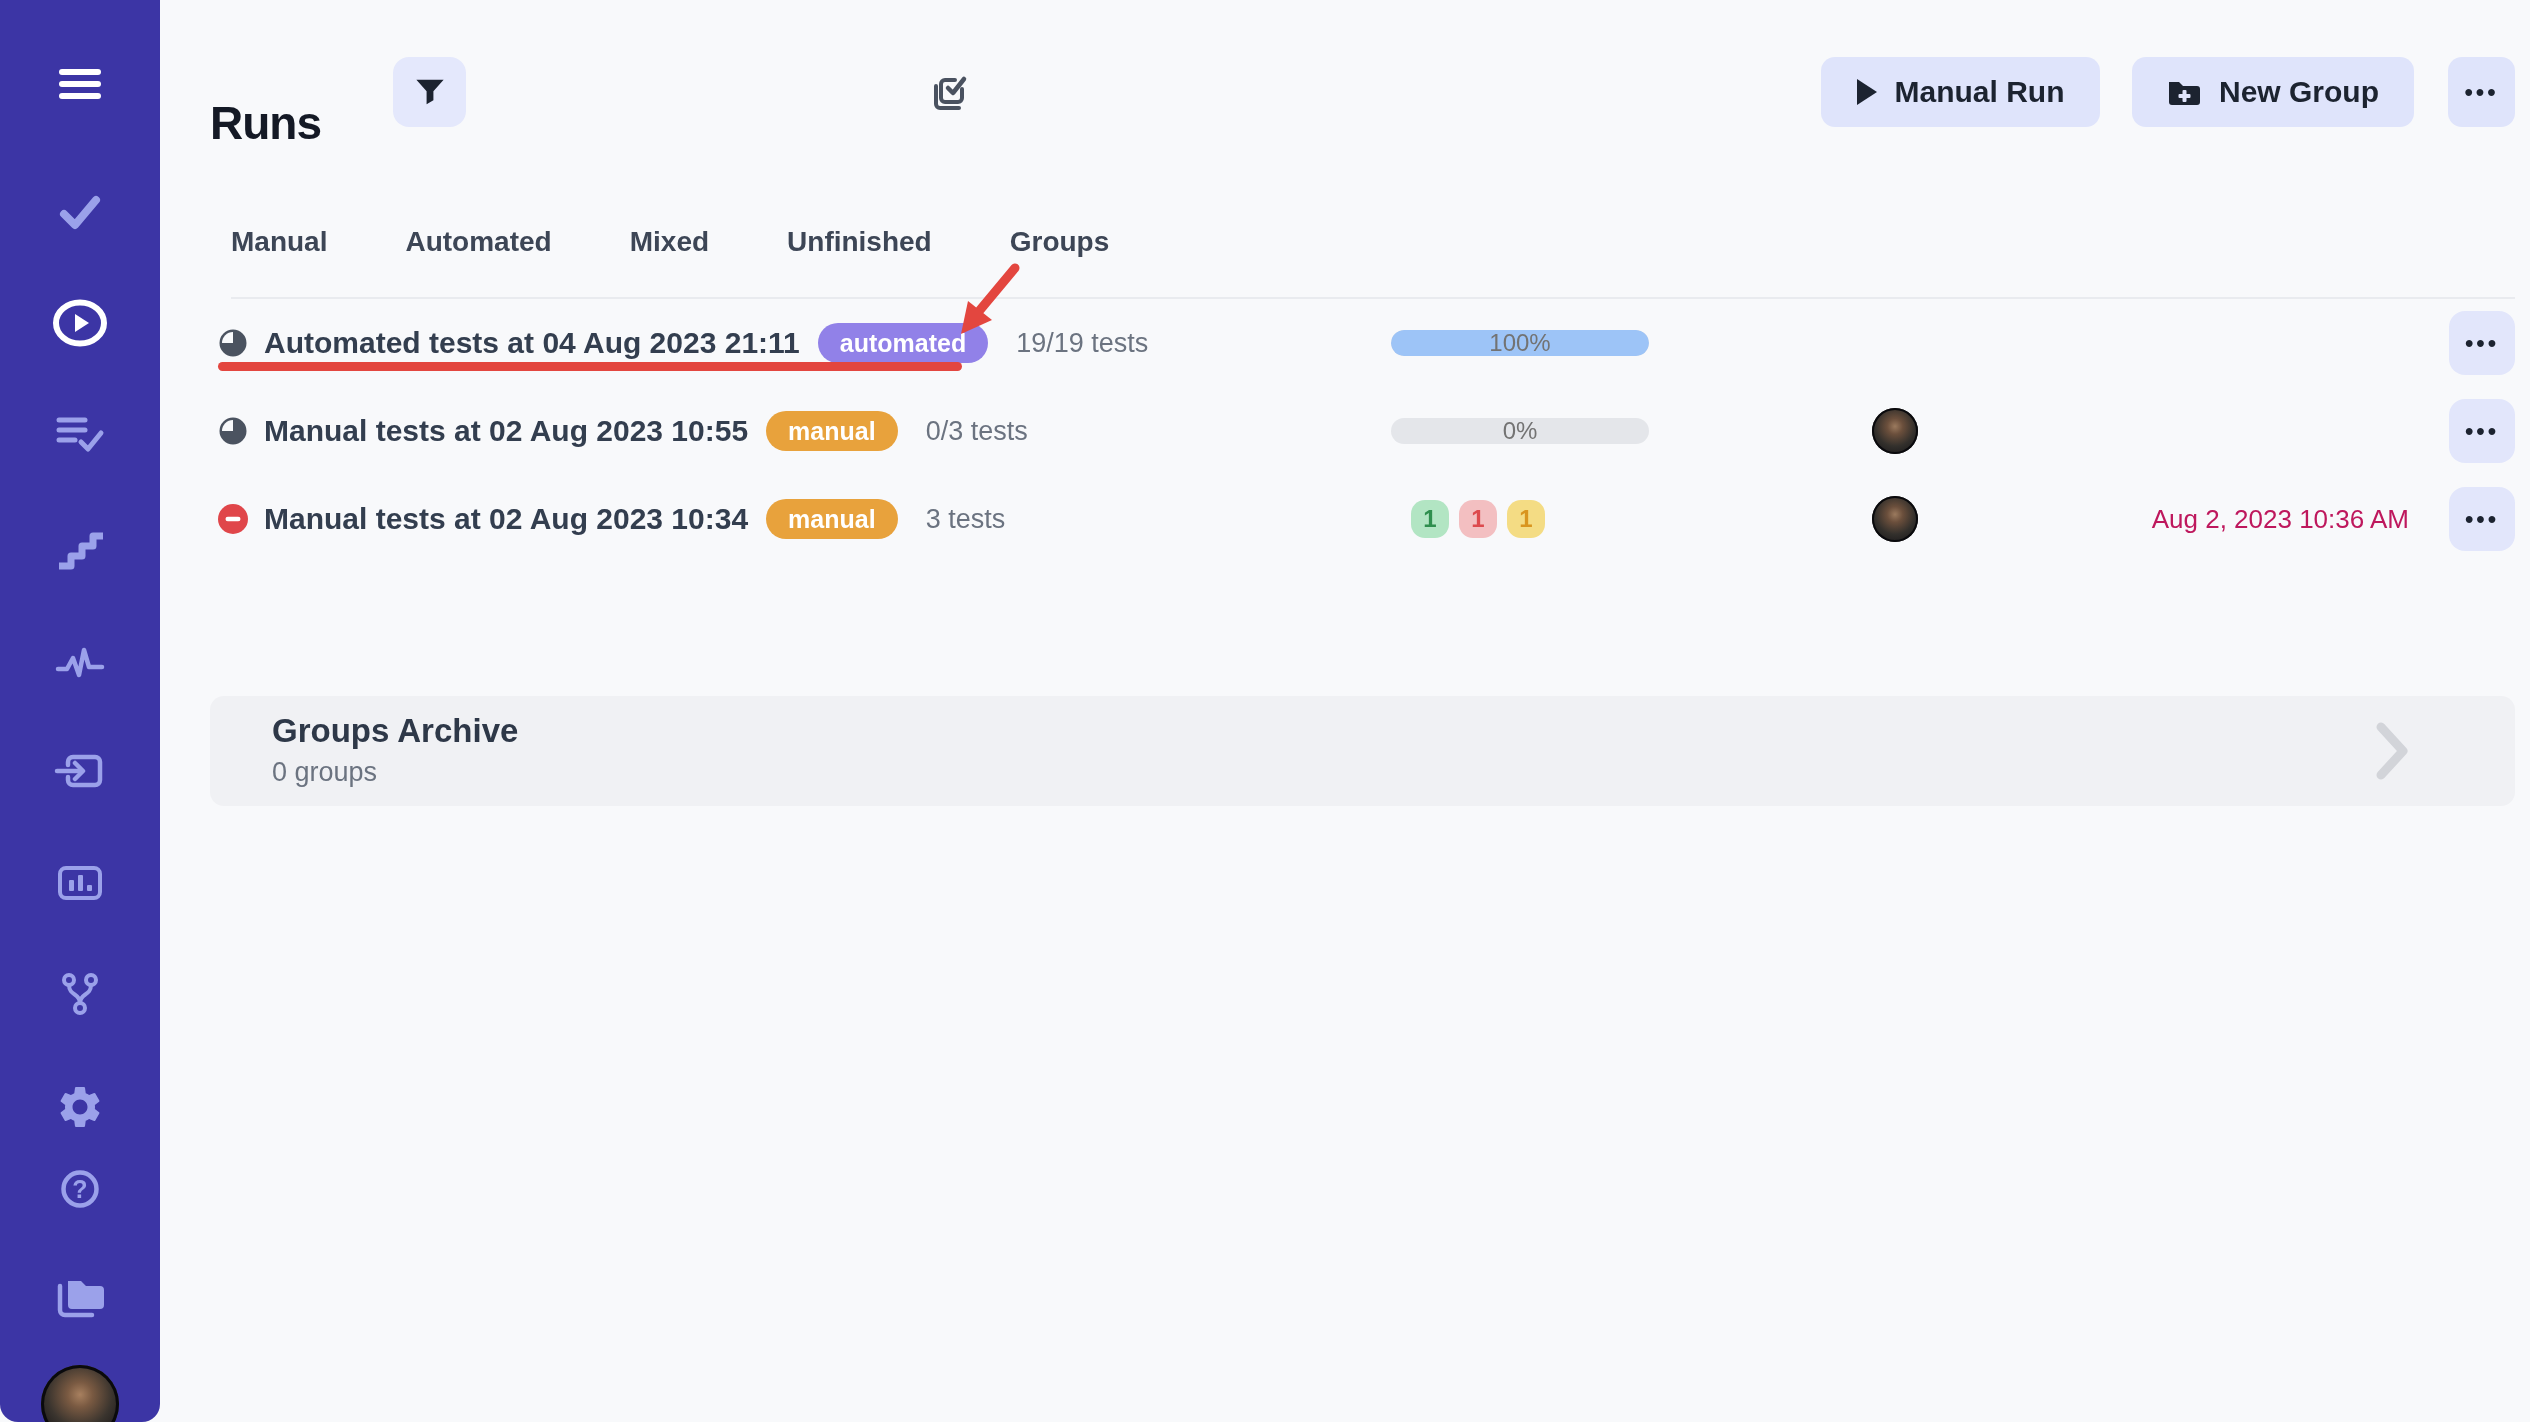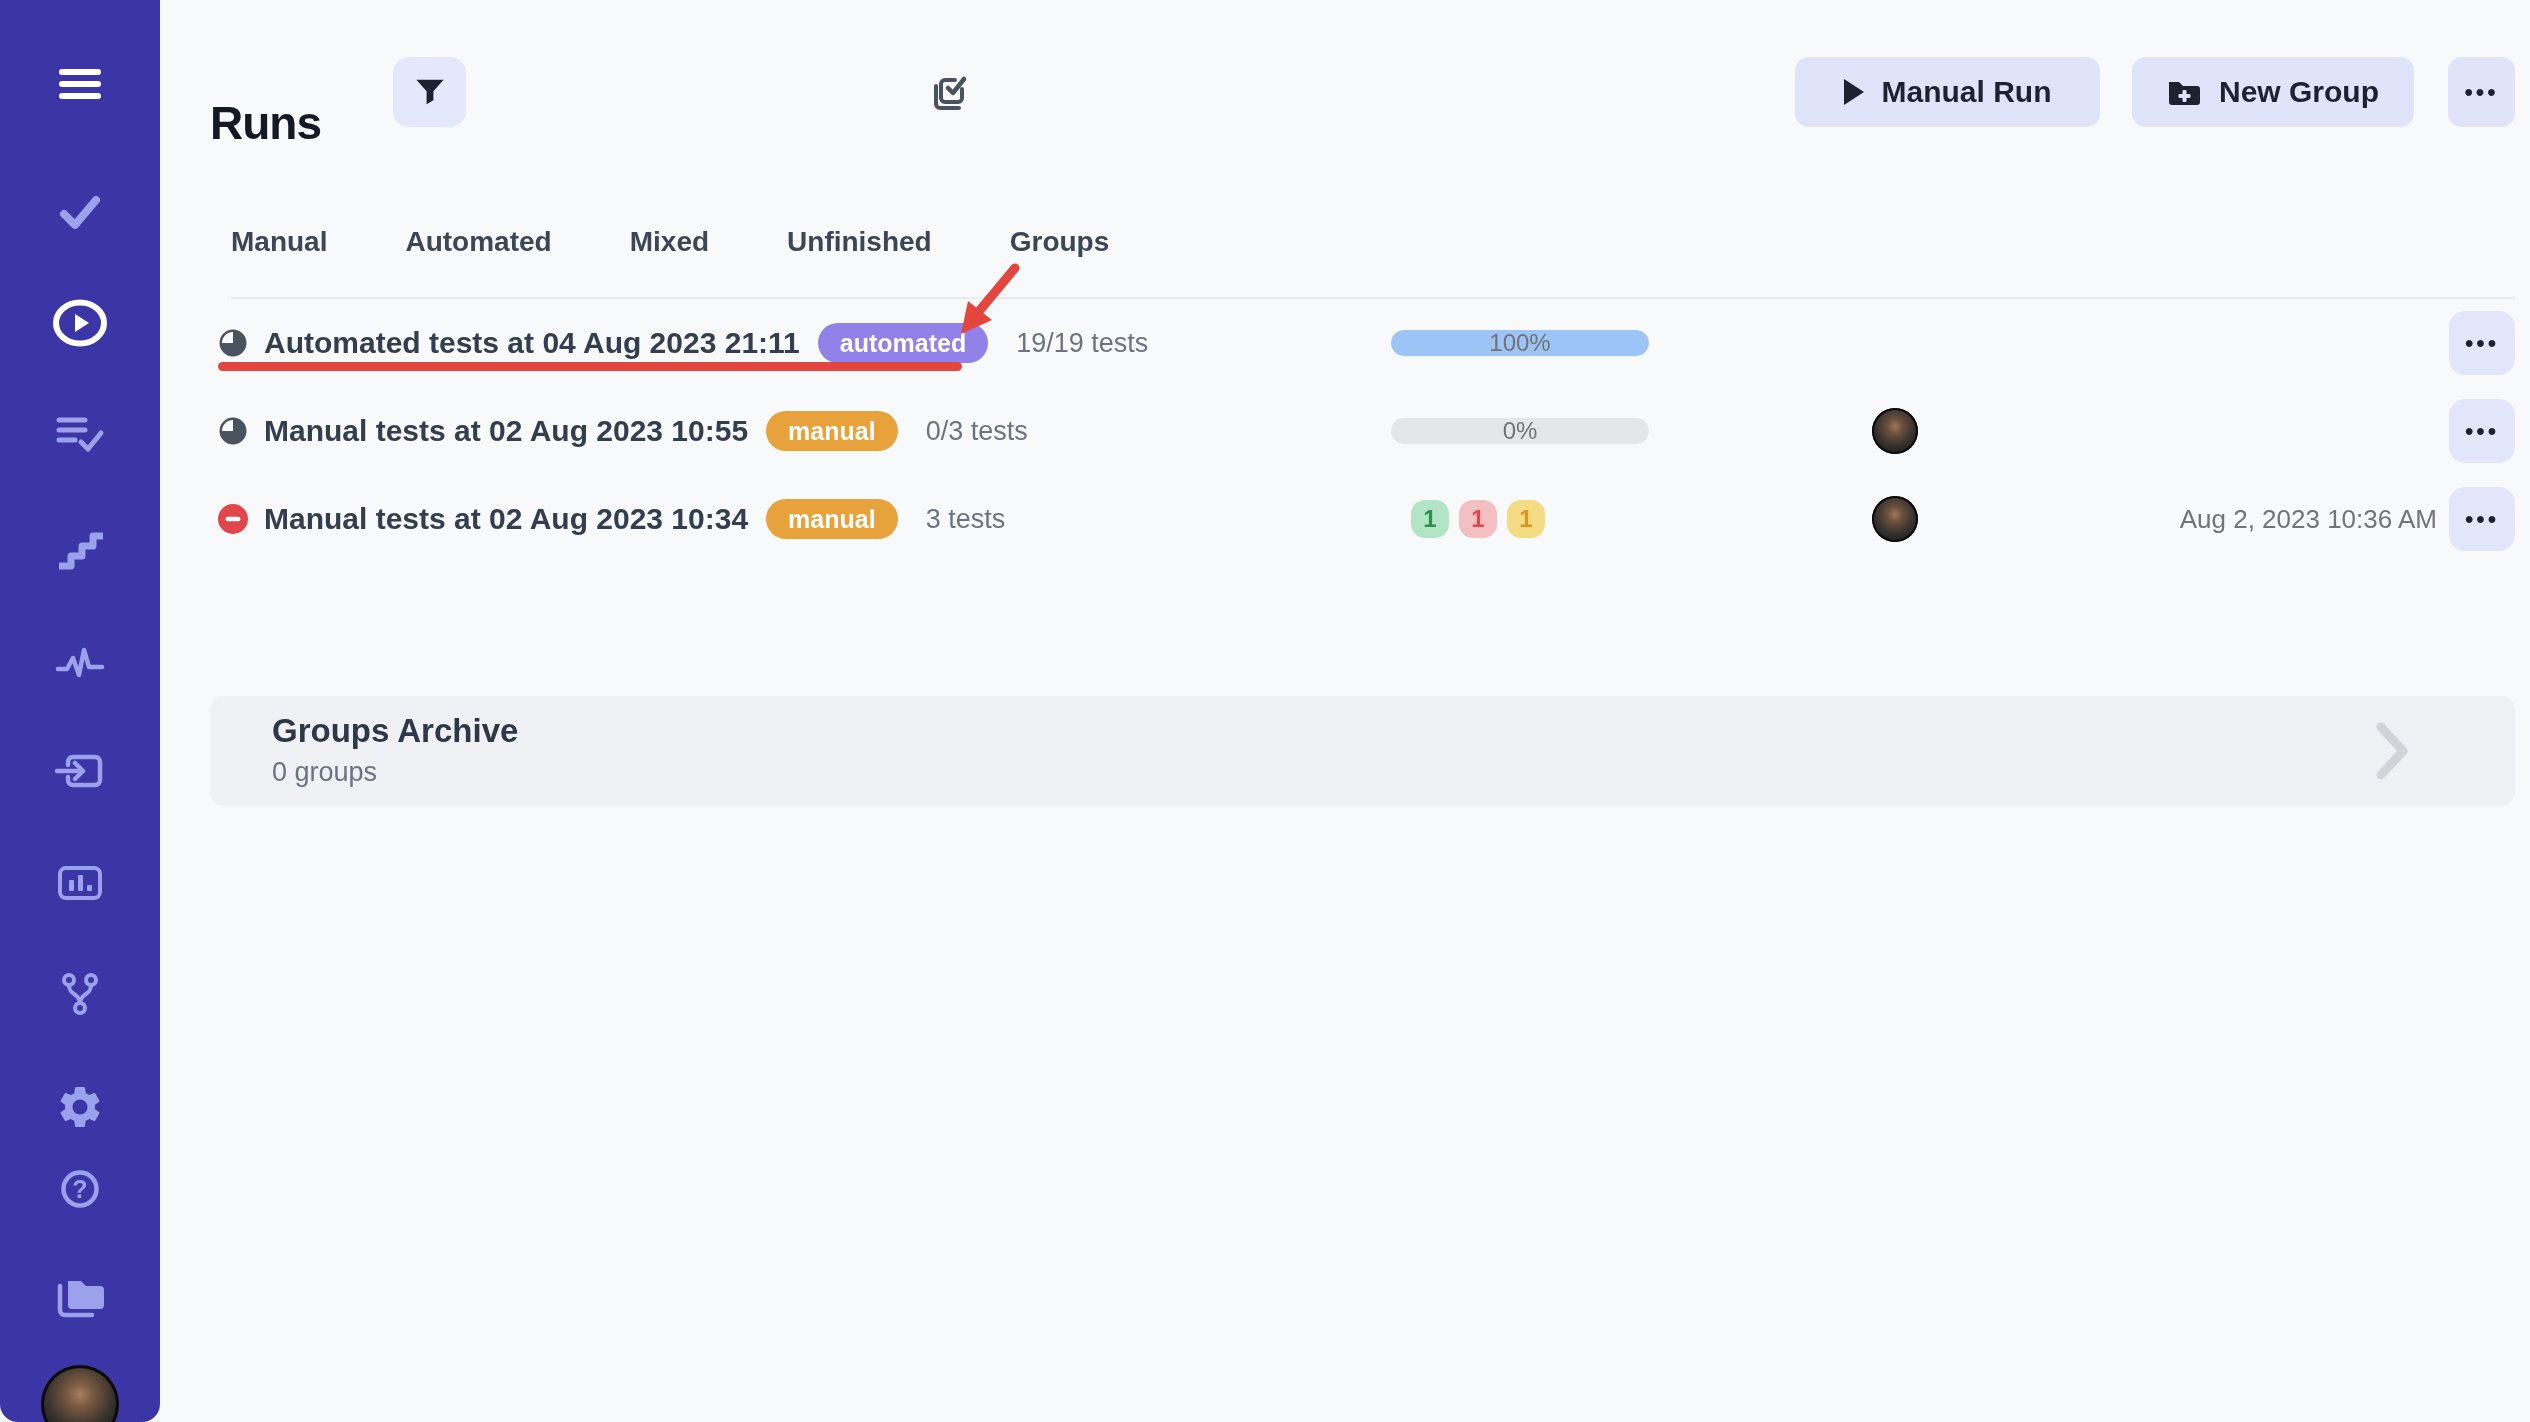--- a/index.html
+++ b/index.html
@@ -28,21 +28,21 @@
               border:none;border-radius:16px;display:flex;align-items:center;justify-content:center;cursor:pointer;}
   .search{position:absolute;left:290px;top:0;width:400px;height:70px;background:#fff;
           border:2px solid #c9cdd6;border-radius:10px;display:flex;align-items:center;
           padding:0 20px;box-sizing:border-box;gap:14px;}
   .search input{border:none;outline:none;flex:1;font-size:29px;color:#3c4656;background:transparent;font-family:inherit;min-width:0;}
   .search input::placeholder{color:#8e96a3;}
   .select-icon{position:absolute;left:718px;top:50%;transform:translateY(-50%);cursor:pointer;display:flex;}
   .btn{position:absolute;top:0;height:70px;background:#dfe4fb;border:none;border-radius:14px;
        font-size:30px;font-weight:700;color:#1c2330;display:flex;align-items:center;
        justify-content:center;gap:18px;cursor:pointer;font-family:inherit;}
-  .btn-manual{right:415px;width:305px;}
+  .btn-manual{right:415px;width:279px;}
   .btn-newgroup{right:101px;width:282px;}
   .btn-more-top{right:0;width:67px;}
   .dots{font-size:24px;letter-spacing:3px;color:#1c2330;font-weight:700;line-height:1;}
   
   .tabs{display:flex;gap:78px;margin:100px 0 0 21px;padding-bottom:40px;border-bottom:2px solid #e9ebef;}
   .tab{font-size:28px;font-weight:700;color:#3d4656;cursor:pointer;line-height:30px;}
   
   .run-row{display:grid;grid-template-columns:1181px 258px 491px 309px 66px;align-items:center;height:88px;}
   .run-left{display:flex;align-items:center;padding-left:8px;min-width:0;}
   .state-icon{width:30px;height:30px;margin-right:16px;flex:none;display:flex;}
@@ -59,21 +59,21 @@
   .chips{display:flex;gap:10px;padding-left:20px;}
   .chip{min-width:38px;height:38px;border-radius:14px;display:flex;align-items:center;
         justify-content:center;font-size:24px;font-weight:700;padding:0 4px;box-sizing:border-box;}
   .chip.passed{background:#b2e5c3;color:#2f8f4e;}
   .chip.failed{background:#f3bfc1;color:#dd4a4e;}
   .chip.blocked{background:#f4dc84;color:#d9951f;}
   .avatar-cell{display:flex;justify-content:center;}
   .avatar{width:46px;height:46px;border-radius:50%;cursor:pointer;
     background:radial-gradient(circle at 50% 40%, #9b7a5e 0%, #6b4f3c 22%, #33302c 55%, #101014 100%);
     box-shadow:inset 0 0 0 2px #0a0a0d;}
-  .date-cell{text-align:right;padding-right:12px;font-size:26px;color:#737373;white-space:nowrap;}
+  .date-cell{text-align:right;padding-right:40px;font-size:26px;color:#be185d;white-space:nowrap;}
   .btn-row-more{width:66px;height:64px;background:#e2e6fb;border:none;border-radius:16px;
                 display:flex;align-items:center;justify-content:center;cursor:pointer;justify-self:end;}
   
   .archives{display:flex;gap:34px;margin-top:133px;}
   .archive-card{flex:1;height:110px;background:#f0f1f4;border-radius:14px;position:relative;
                 padding:16px 0 0 62px;box-sizing:border-box;cursor:pointer;}
   .archive-title{font-size:33px;font-weight:800;color:#2e3848;}
   .archive-sub{font-size:27px;color:#6b7380;margin-top:7px;}
   .archive-chevron{position:absolute;right:105px;top:50%;transform:translateY(-50%);display:flex;}
   

